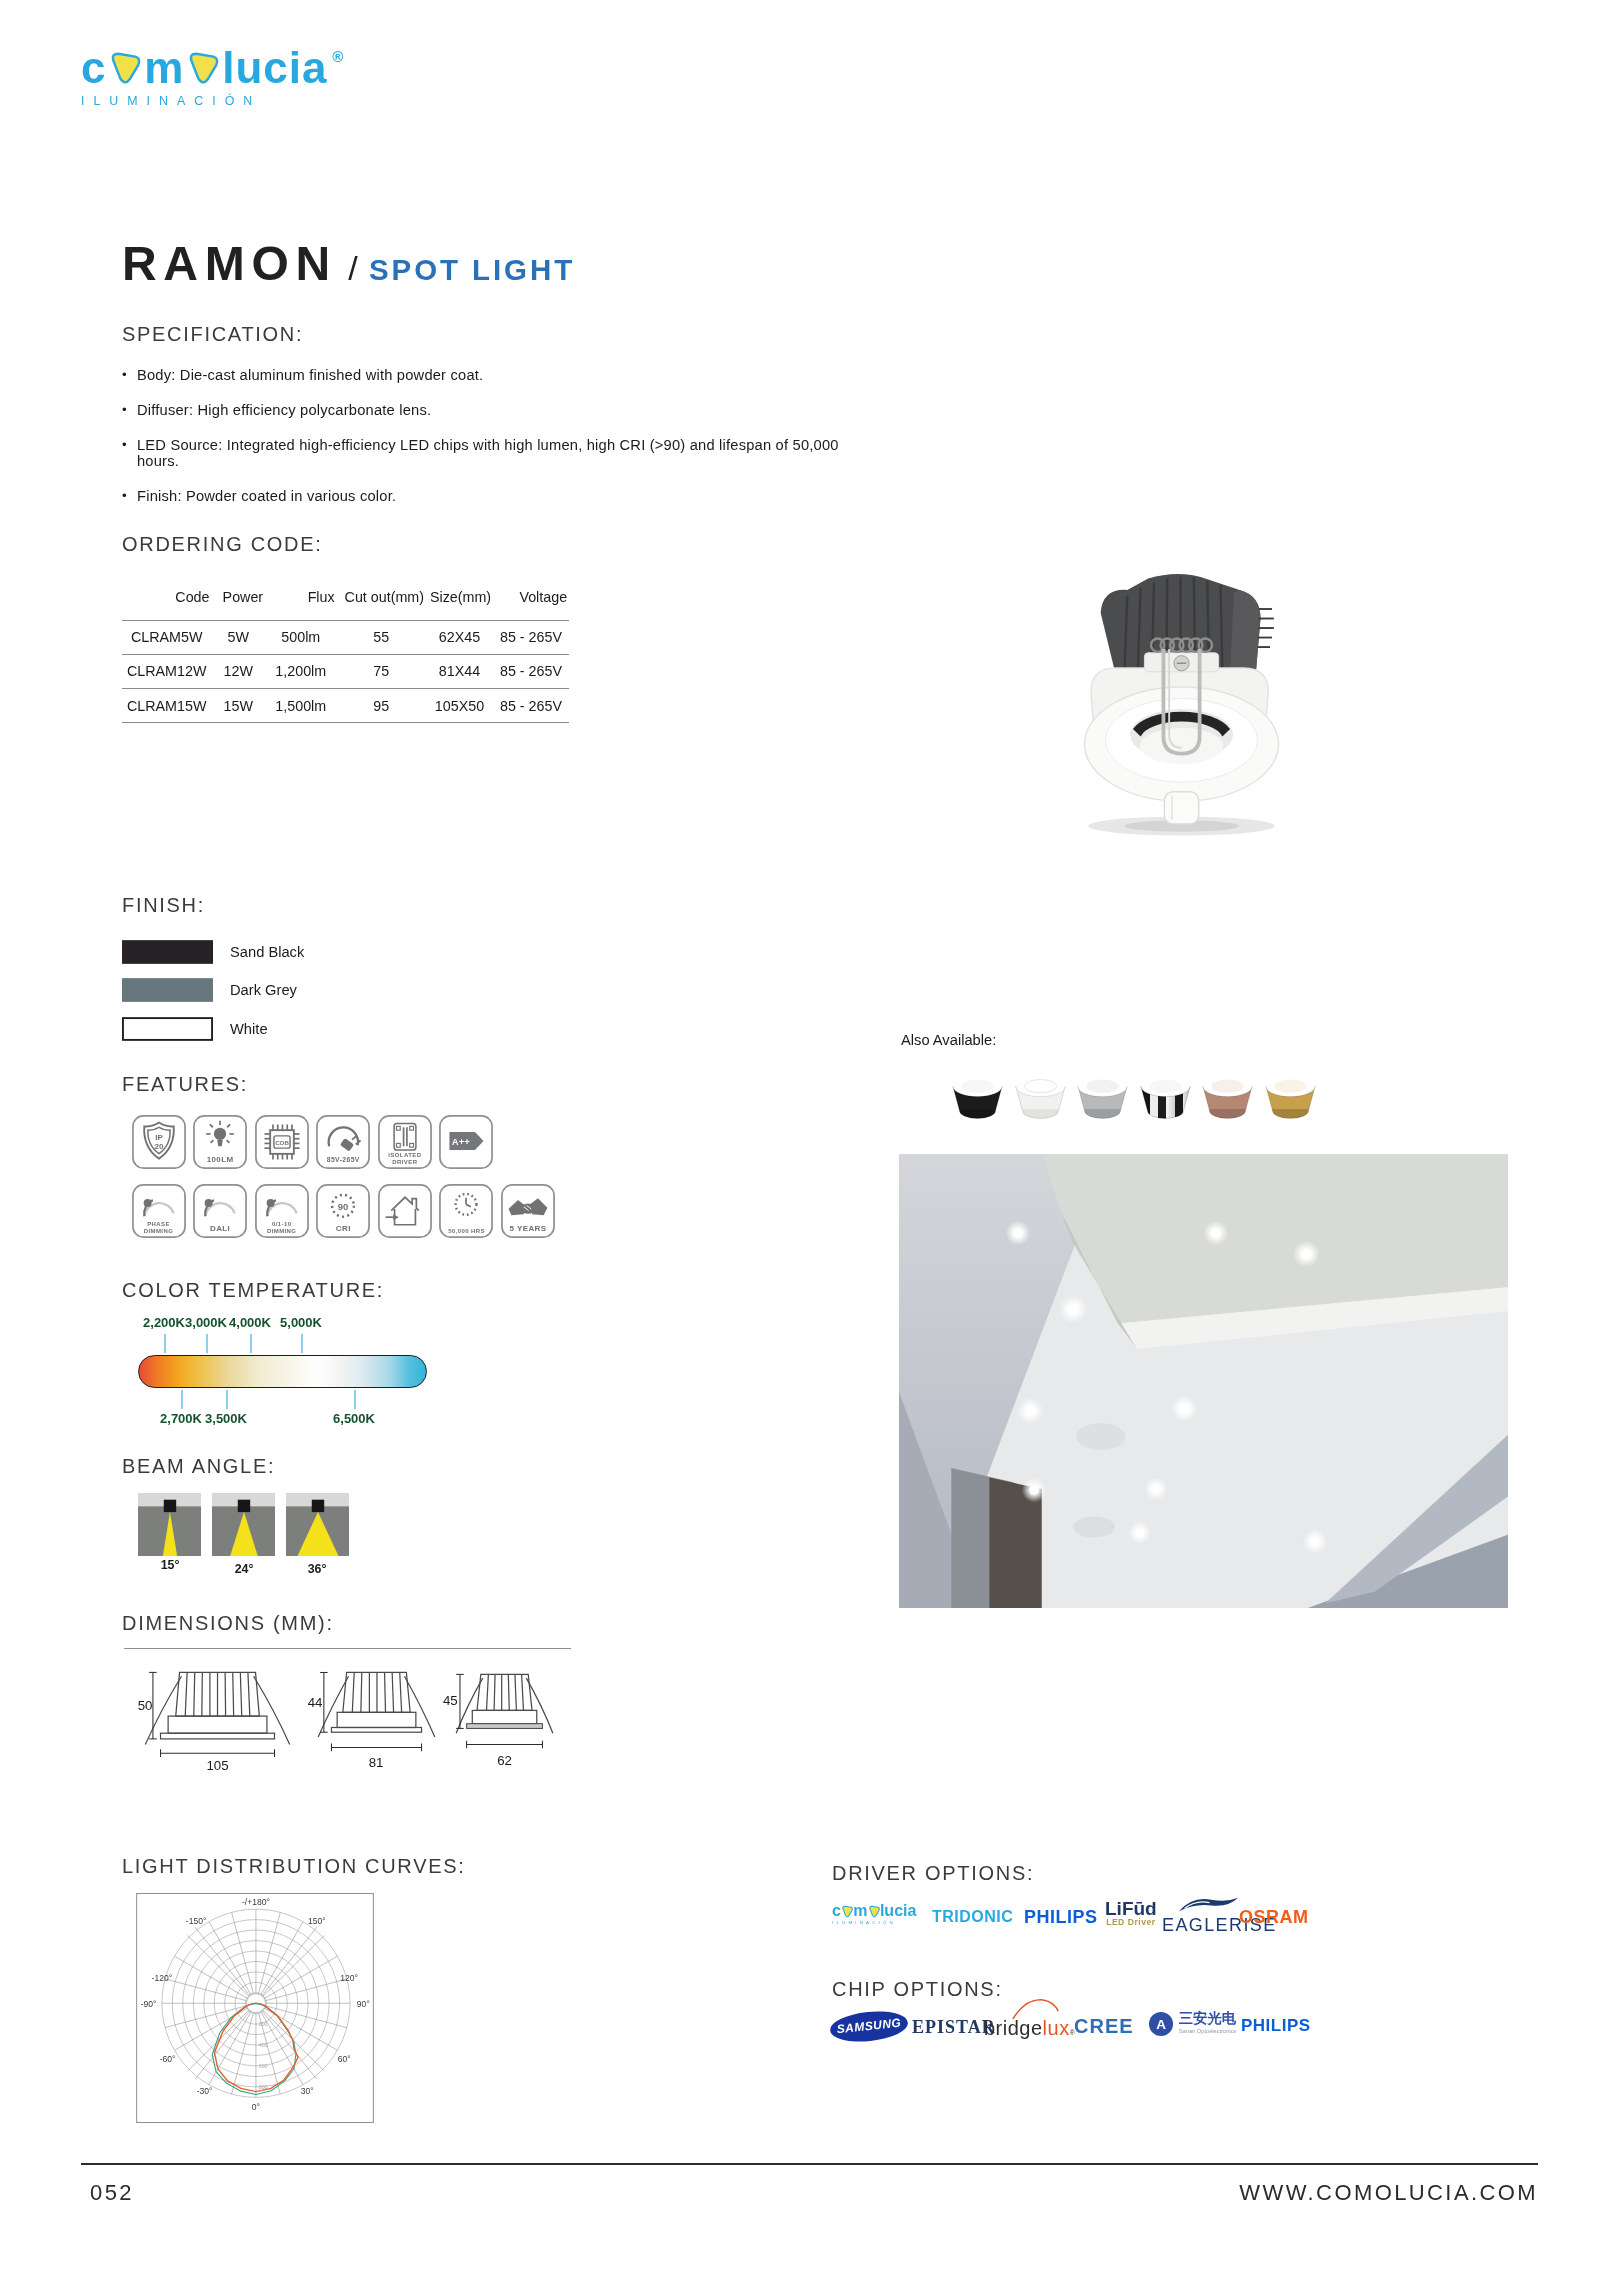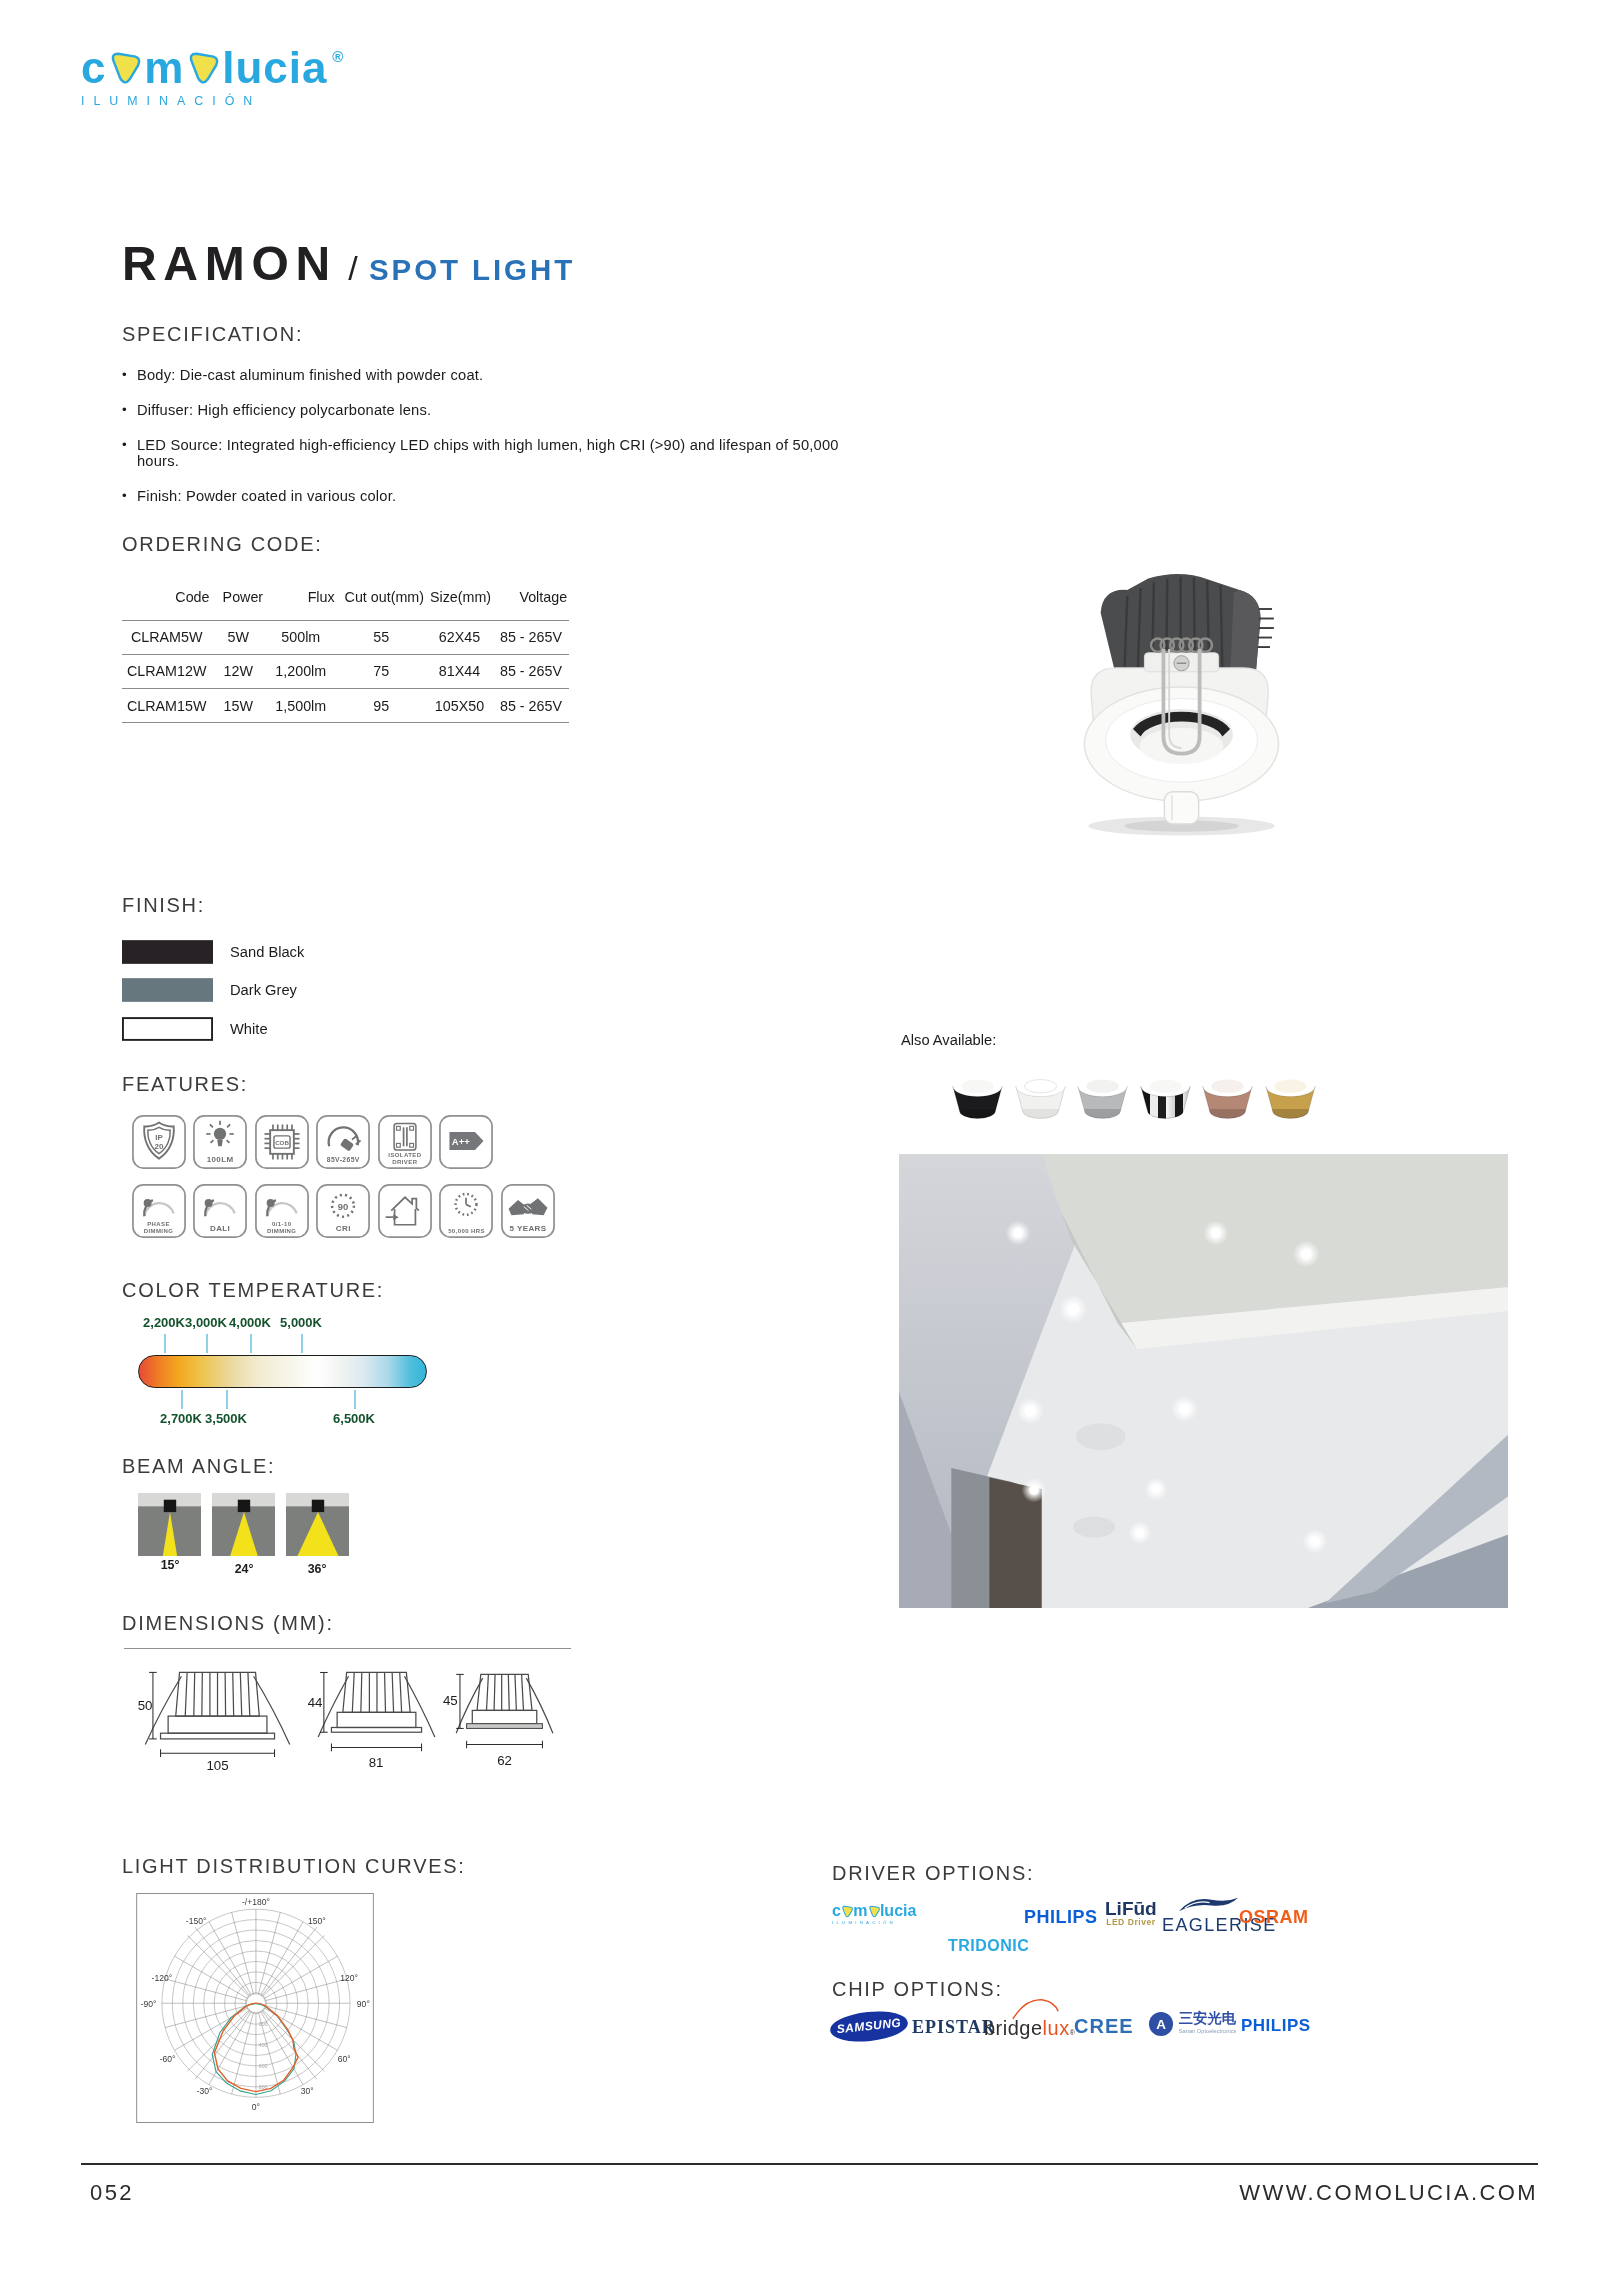--- a/index.html
+++ b/index.html
@@ -716,21 +716,21 @@
               <path d="M6 14 Q3 6 11 6 L29 9 Q35 11 32 18 L23 33 Q18 40 13 32 Z" fill="#f0e049" stroke="#29a8e0" stroke-width="3"></path>
             </svg>
           <span class="mini-letter">m</span>
           <svg width="12.4" height="14.3" viewBox="0 0 36 40">
               <path d="M6 14 Q3 6 11 6 L29 9 Q35 11 32 18 L23 33 Q18 40 13 32 Z" fill="#f0e049" stroke="#29a8e0" stroke-width="3"></path>
             </svg>
           <span class="mini-letter">lucia</span>
         </div>
         <div class="mini-tagline">ILUMINACIÓN</div>
       </div>
-      <span class="b-item tridonic" style="left:116px;top:7.6px;margin-top:29px;">TRIDONIC</span>
+      <span class="b-item tridonic" style="left:100px;top:7.6px;">TRIDONIC</span>
       <span class="b-item philips" style="left:192px;top:6.7px;">PHILIPS</span>
       <div class="b-item" style="left:273px;top:0;">
         <div class="lifud">LiFūd</div>
         <div class="lifud-sub">LED Driver</div>
       </div>
       <div class="b-item" style="left:330px;top:-5.7px;">
         <svg width="67" height="21" viewBox="0 0 70 22" style="display:block;margin-left:13.3px;">
           <path d="M4 18 Q18 2 38 6 Q54 9 66 4 Q56 14 38 12 Q20 10 4 18 Z" fill="#1c3a6e"></path>
           <path d="M10 15 Q22 6 36 9" fill="none" stroke="#ffffff" stroke-width="1.2"></path>
         </svg>

